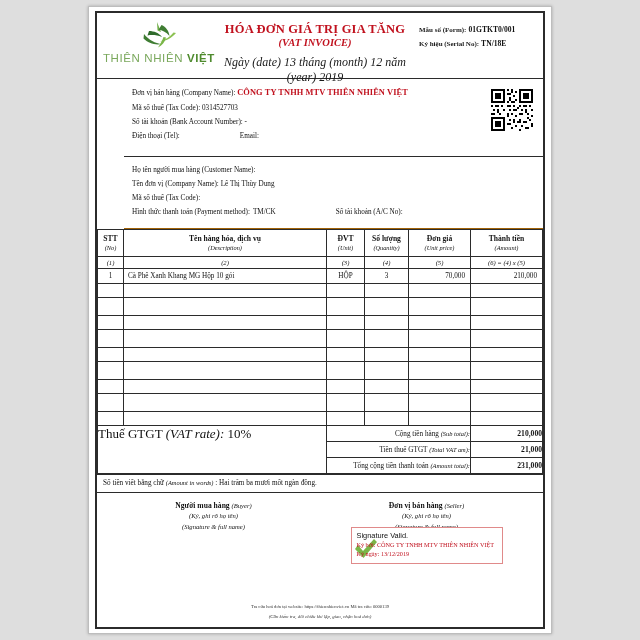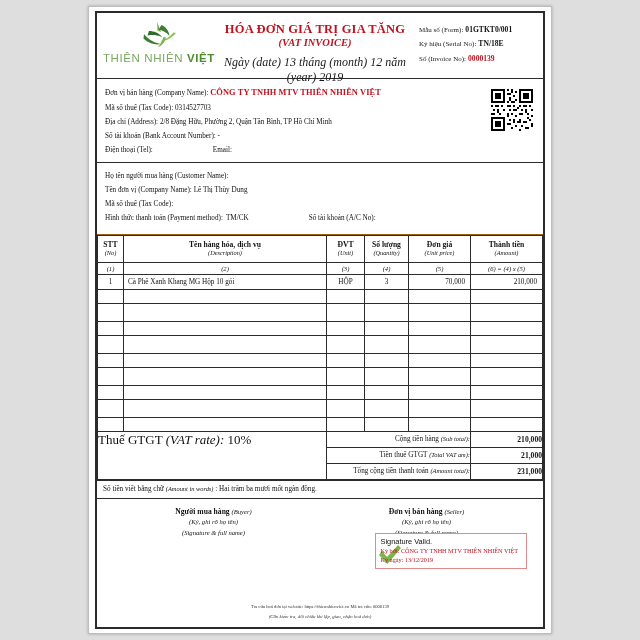--- a/index.html
+++ b/index.html
@@ -29,25 +29,25 @@
   .logo-box{width:108px;flex:0 0 108px;text-align:left;padding-top:2px;}
   .logo-mark{height:30px;display:flex;align-items:center;justify-content:center;}
   .logo-text{font-family:"Liberation Sans",sans-serif;font-size:11.5px;letter-spacing:.6px;color:#7aa85c;margin-top:1px;white-space:nowrap;}
   .logo-text b{color:#4f8b2e;font-weight:bold;}
   .title-box{flex:1 1 auto;text-align:center;padding-top:3px;}
   .t1{color:#c1121f;font-weight:bold;font-size:12.5px;letter-spacing:.2px;line-height:1.15;}
   .t2{color:#c1121f;font-weight:bold;font-style:italic;font-size:10.5px;line-height:1.35;}
   .t3{font-style:italic;font-size:12px;margin-top:4px;color:#1a1a1a;}
   .meta-box{width:118px;flex:0 0 118px;font-size:7px;padding-top:4px;line-height:1.9;}
   .meta-row{white-space:nowrap;}
-  .meta-lbl{color:#1a1a1a;}
+  .meta-lbl{color:#1a1a1a;font-weight:bold;}
   .meta-val{font-weight:bold;font-size:7.6px;margin-left:2px;}
   .meta-val.red{color:#c1121f;}
   
-  .party{padding:6px 8px 4px 8px;font-size:7.2px;line-height:1.95;position:relative;}
+  .party{padding:6px 8px 4px 8px;font-size:7.2px;line-height:1.95;position:relative;margin-left:27px;}
   .party.seller{border-bottom:1px solid #2b2b2b;min-height:78px;box-sizing:border-box;}
   .party.buyer{border-bottom:1px solid #a16207;min-height:72px;box-sizing:border-box;}
   .ln{white-space:nowrap;}
   .seller-name{color:#c1121f;font-weight:bold;font-size:8.4px;letter-spacing:.1px;}
   .qr{position:absolute;right:8px;top:8px;width:46px;height:46px;}
   .pay-row{display:flex;}
   .pay-row .col2{margin-left:60px;}
   
   table.items{width:100%;border-collapse:collapse;table-layout:fixed;font-size:7.2px;}
   table.items th,table.items td{border:1px solid #2b2b2b;padding:0;}
@@ -78,21 +78,20 @@
   .signs{display:flex;padding:8px 10px 0 10px;min-height:96px;box-sizing:border-box;}
   .sg{flex:1 1 50%;text-align:center;position:relative;}
   .sg .s1{font-weight:bold;font-size:7.6px;}
   .sg .s1 i{font-weight:normal;font-size:6.6px;}
   .sg .s2{font-style:italic;font-size:6.6px;line-height:1.7;}
   .sigbox{
     position:absolute;left:50%;transform:translateX(-50%);
     top:26px;width:152px;border:1px solid #e08a8a;
     padding:3px 4px 4px 5px;box-sizing:border-box;text-align:left;
     background:#fff;
-    margin-left:24px;
   }
   .sigvalid{font-size:7.4px;color:#111;font-family:"Liberation Sans",sans-serif;position:relative;z-index:2;}
   .sigred{color:#c1121f;font-size:6.2px;line-height:1.5;position:relative;z-index:2;}
   .check{position:absolute;left:2px;top:11px;width:24px;height:20px;z-index:1;}
   
   .foot{position:absolute;left:0;right:0;bottom:6px;text-align:center;font-size:4.6px;color:#333;line-height:1.9;}
   .foot .f2{font-style:italic;font-size:4.8px;}
 </style>
 </head>
 <body>
@@ -124,38 +123,31 @@
       <div class="t3">Ngày (date) 13 tháng (month) 12 năm (year) 2019</div>
     </div>
 
     <div class="meta-box">
       <div class="meta-row">
         <span class="meta-lbl">Mẫu số (Form):</span><span class="meta-val">01GTKT0/001</span>
       </div>
       <div class="meta-row">
         <span class="meta-lbl">Ký hiệu (Serial No):</span><span class="meta-val">TN/18E</span>
       </div>
-      <div class="meta-row">
-        <span class="meta-lbl">Số (Invoice No):</span><span class="meta-val red">0000139</span>
-      </div>
     </div>
   </div>
 
   <div class="party seller">
     <div class="ln">
       <span>Đơn vị bán hàng (Company Name):</span>
       <span class="seller-name">CÔNG TY TNHH MTV THIÊN NHIÊN VIỆT</span>
     </div>
     <div class="ln">
       <span>Mã số thuế (Tax Code):</span>
       <span>0314527703</span>
-    </div>
-    <div class="ln">
-      <span>Địa chỉ (Address):</span>
-      <span>2/8 Đặng Hữu, Phường 2, Quận Tân Bình, TP Hồ Chí Minh</span>
     </div>
     <div class="ln">
       <span>Số tài khoản (Bank Account Number):</span>
       <span>-</span>
     </div>
     <div class="ln pay-row">
       <span>Điện thoại (Tel):</span>
       <span class="col2">Email:</span>
     </div>
 

